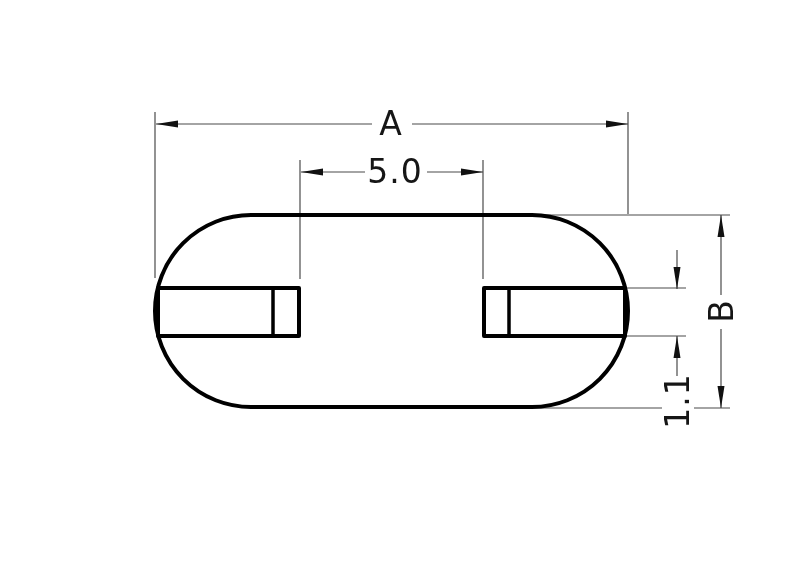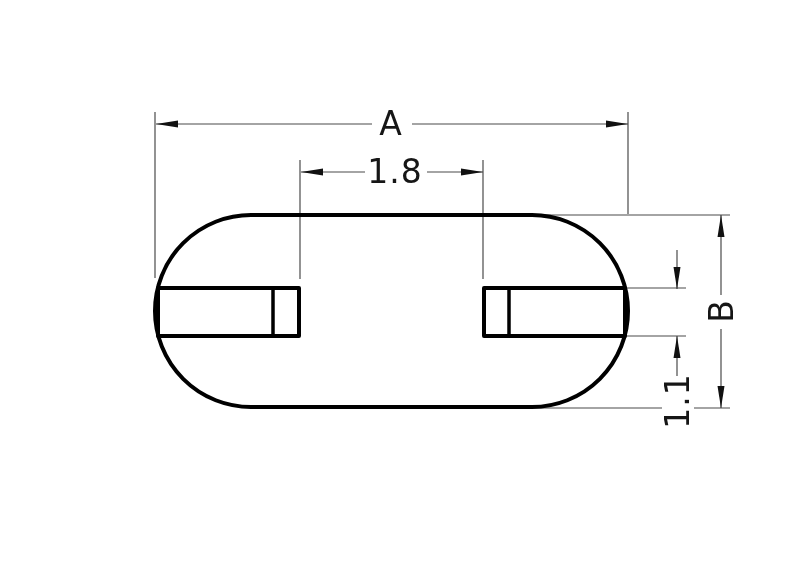--- a/index.html
+++ b/index.html
@@ -84,19 +84,19 @@
       <path d="M 251 215 H 532 A 96 96 0 0 1 532 407 H 251 A 96 96 0 0 1 251 215 Z"></path>
       <rect x="158" y="288" width="141" height="48"></rect>
       <line x1="273" y1="288" x2="273" y2="336" stroke-width="3.5"></line>
       <rect x="484" y="288" width="141" height="48"></rect>
       <line x1="509" y1="288" x2="509" y2="336" stroke-width="3.5"></line>
     </g>
   </svg>
 
   <span class="dim-label" style="left:391px; top:123px;">A</span>
 
-  <span class="dim-label" style="left:395px; top:171px;">1.8</span>
+  <span class="dim-label" style="left:395px; top:171px;">5.0</span>
 
   <span class="dim-label vertical" style="left:721px; top:311px;">B</span>
 
   <span class="dim-label vertical" style="left:677px; top:401px;">1.1</span>
 
 </div>
 
 </body></html>

